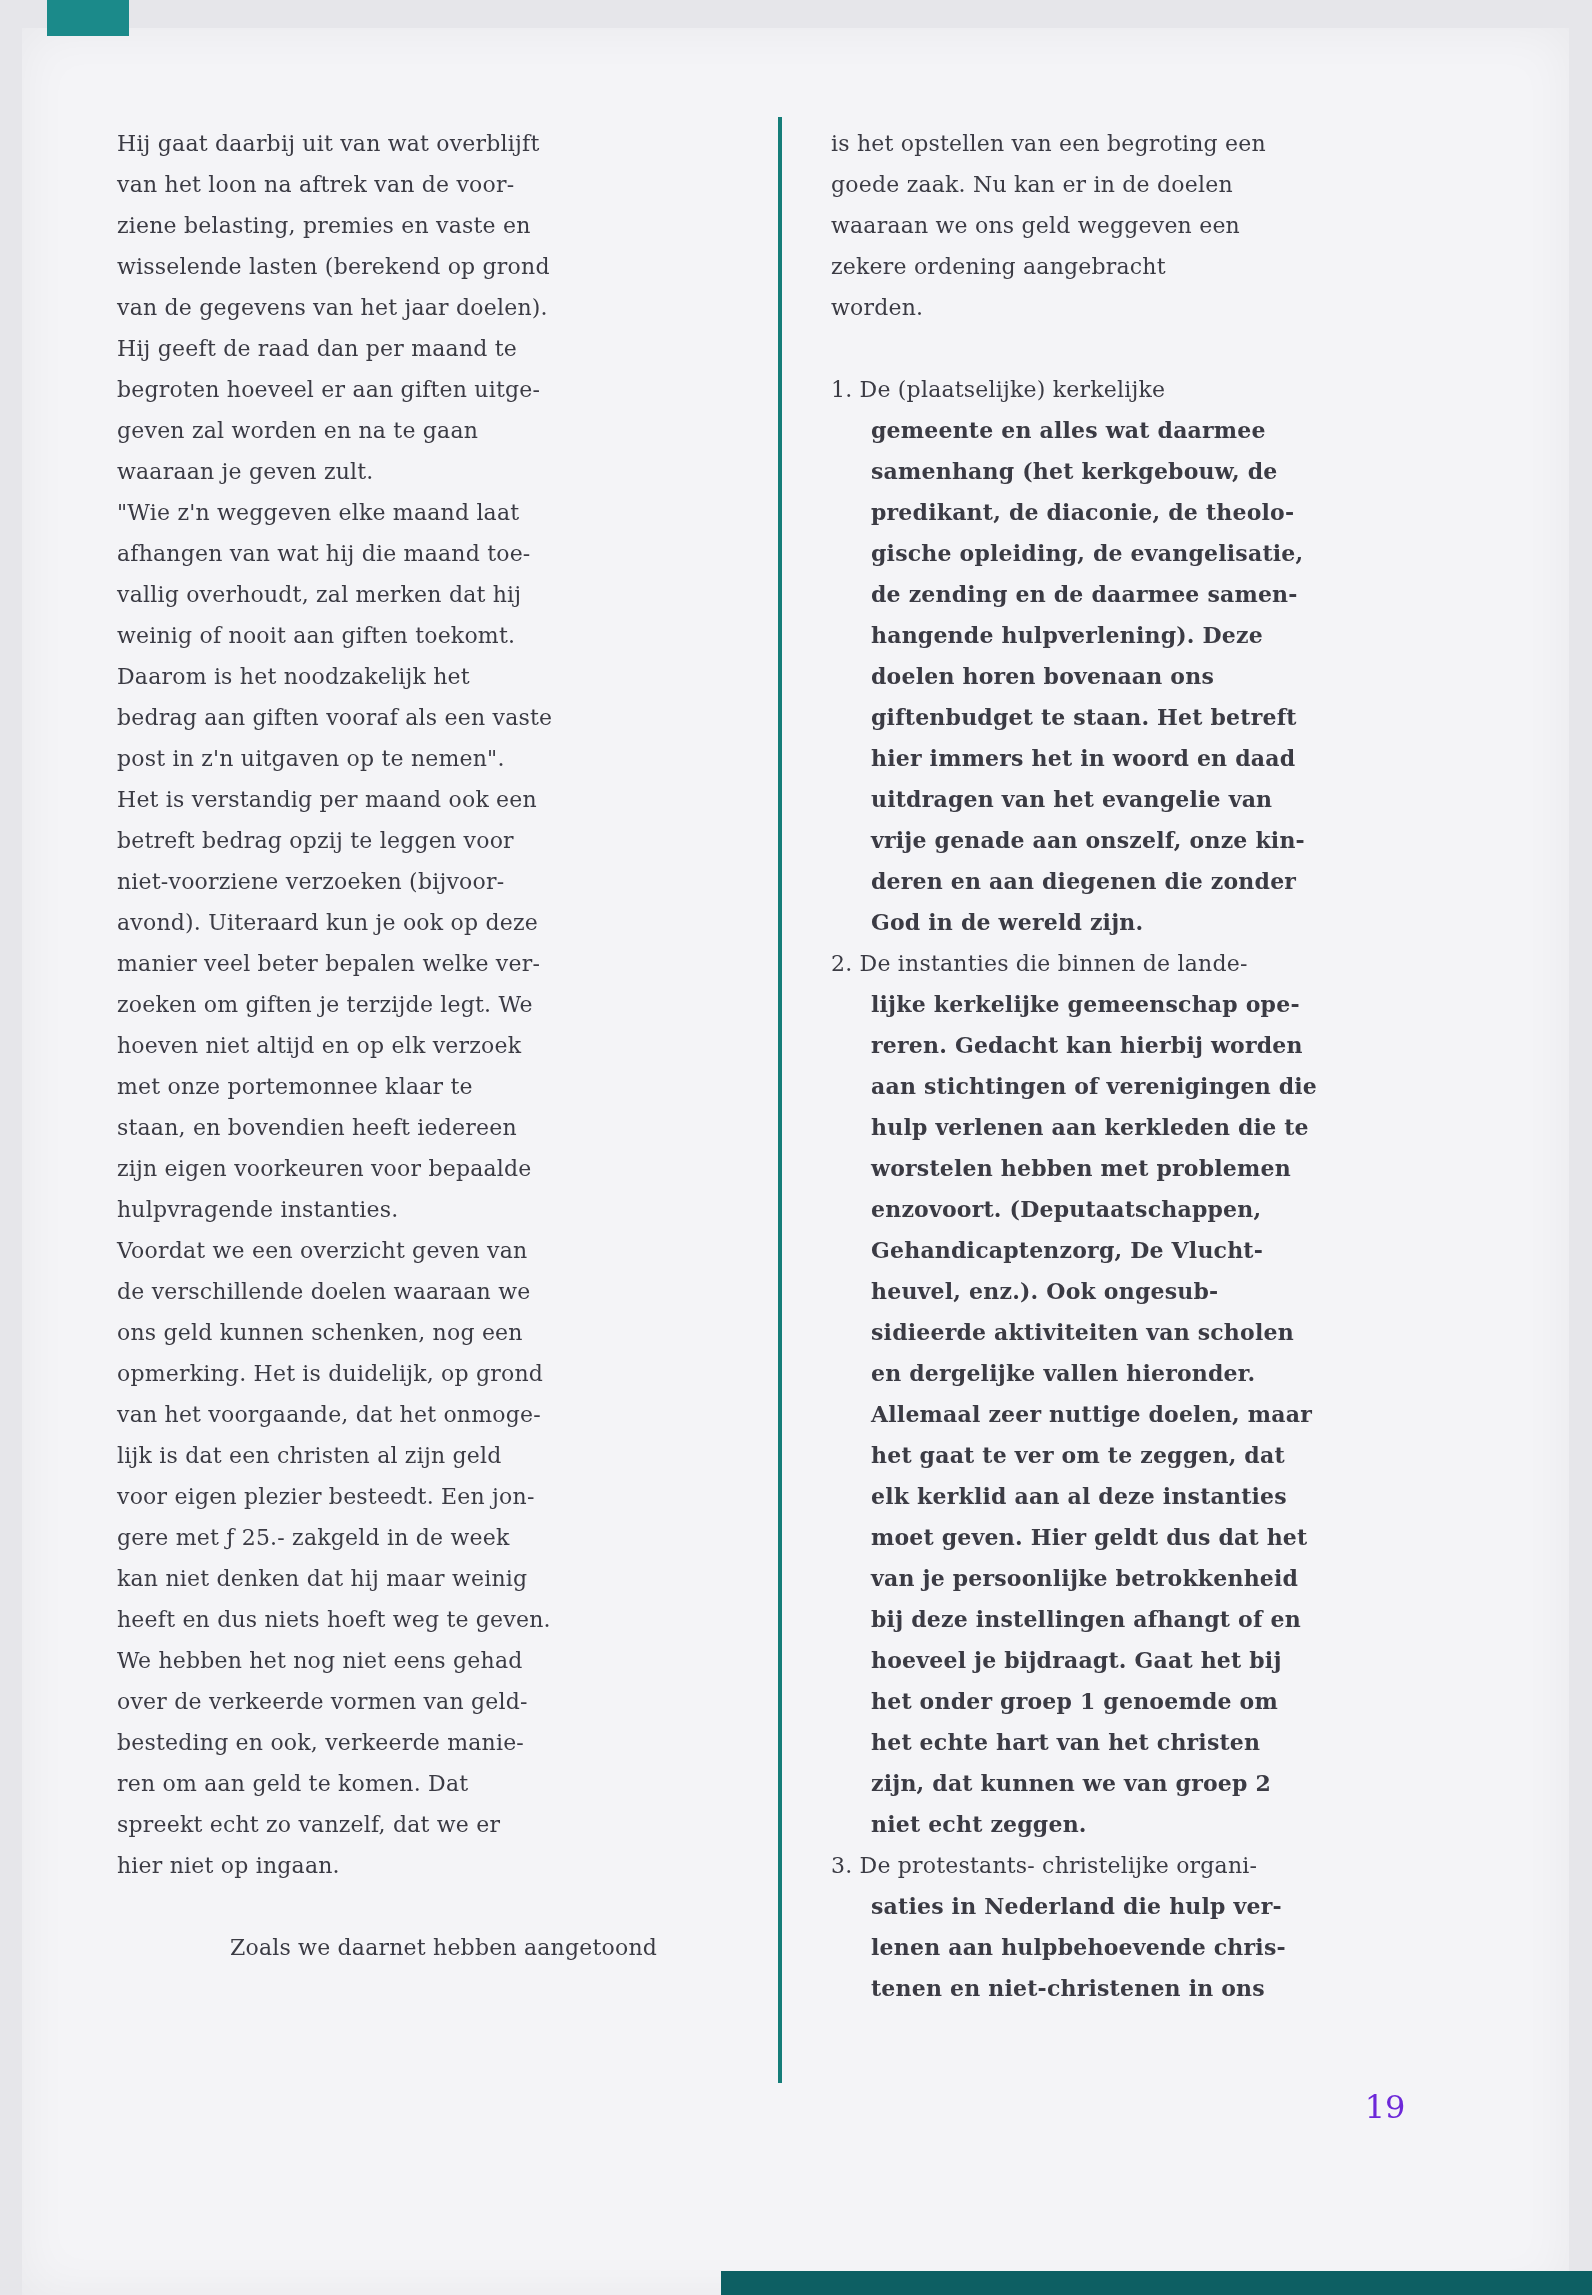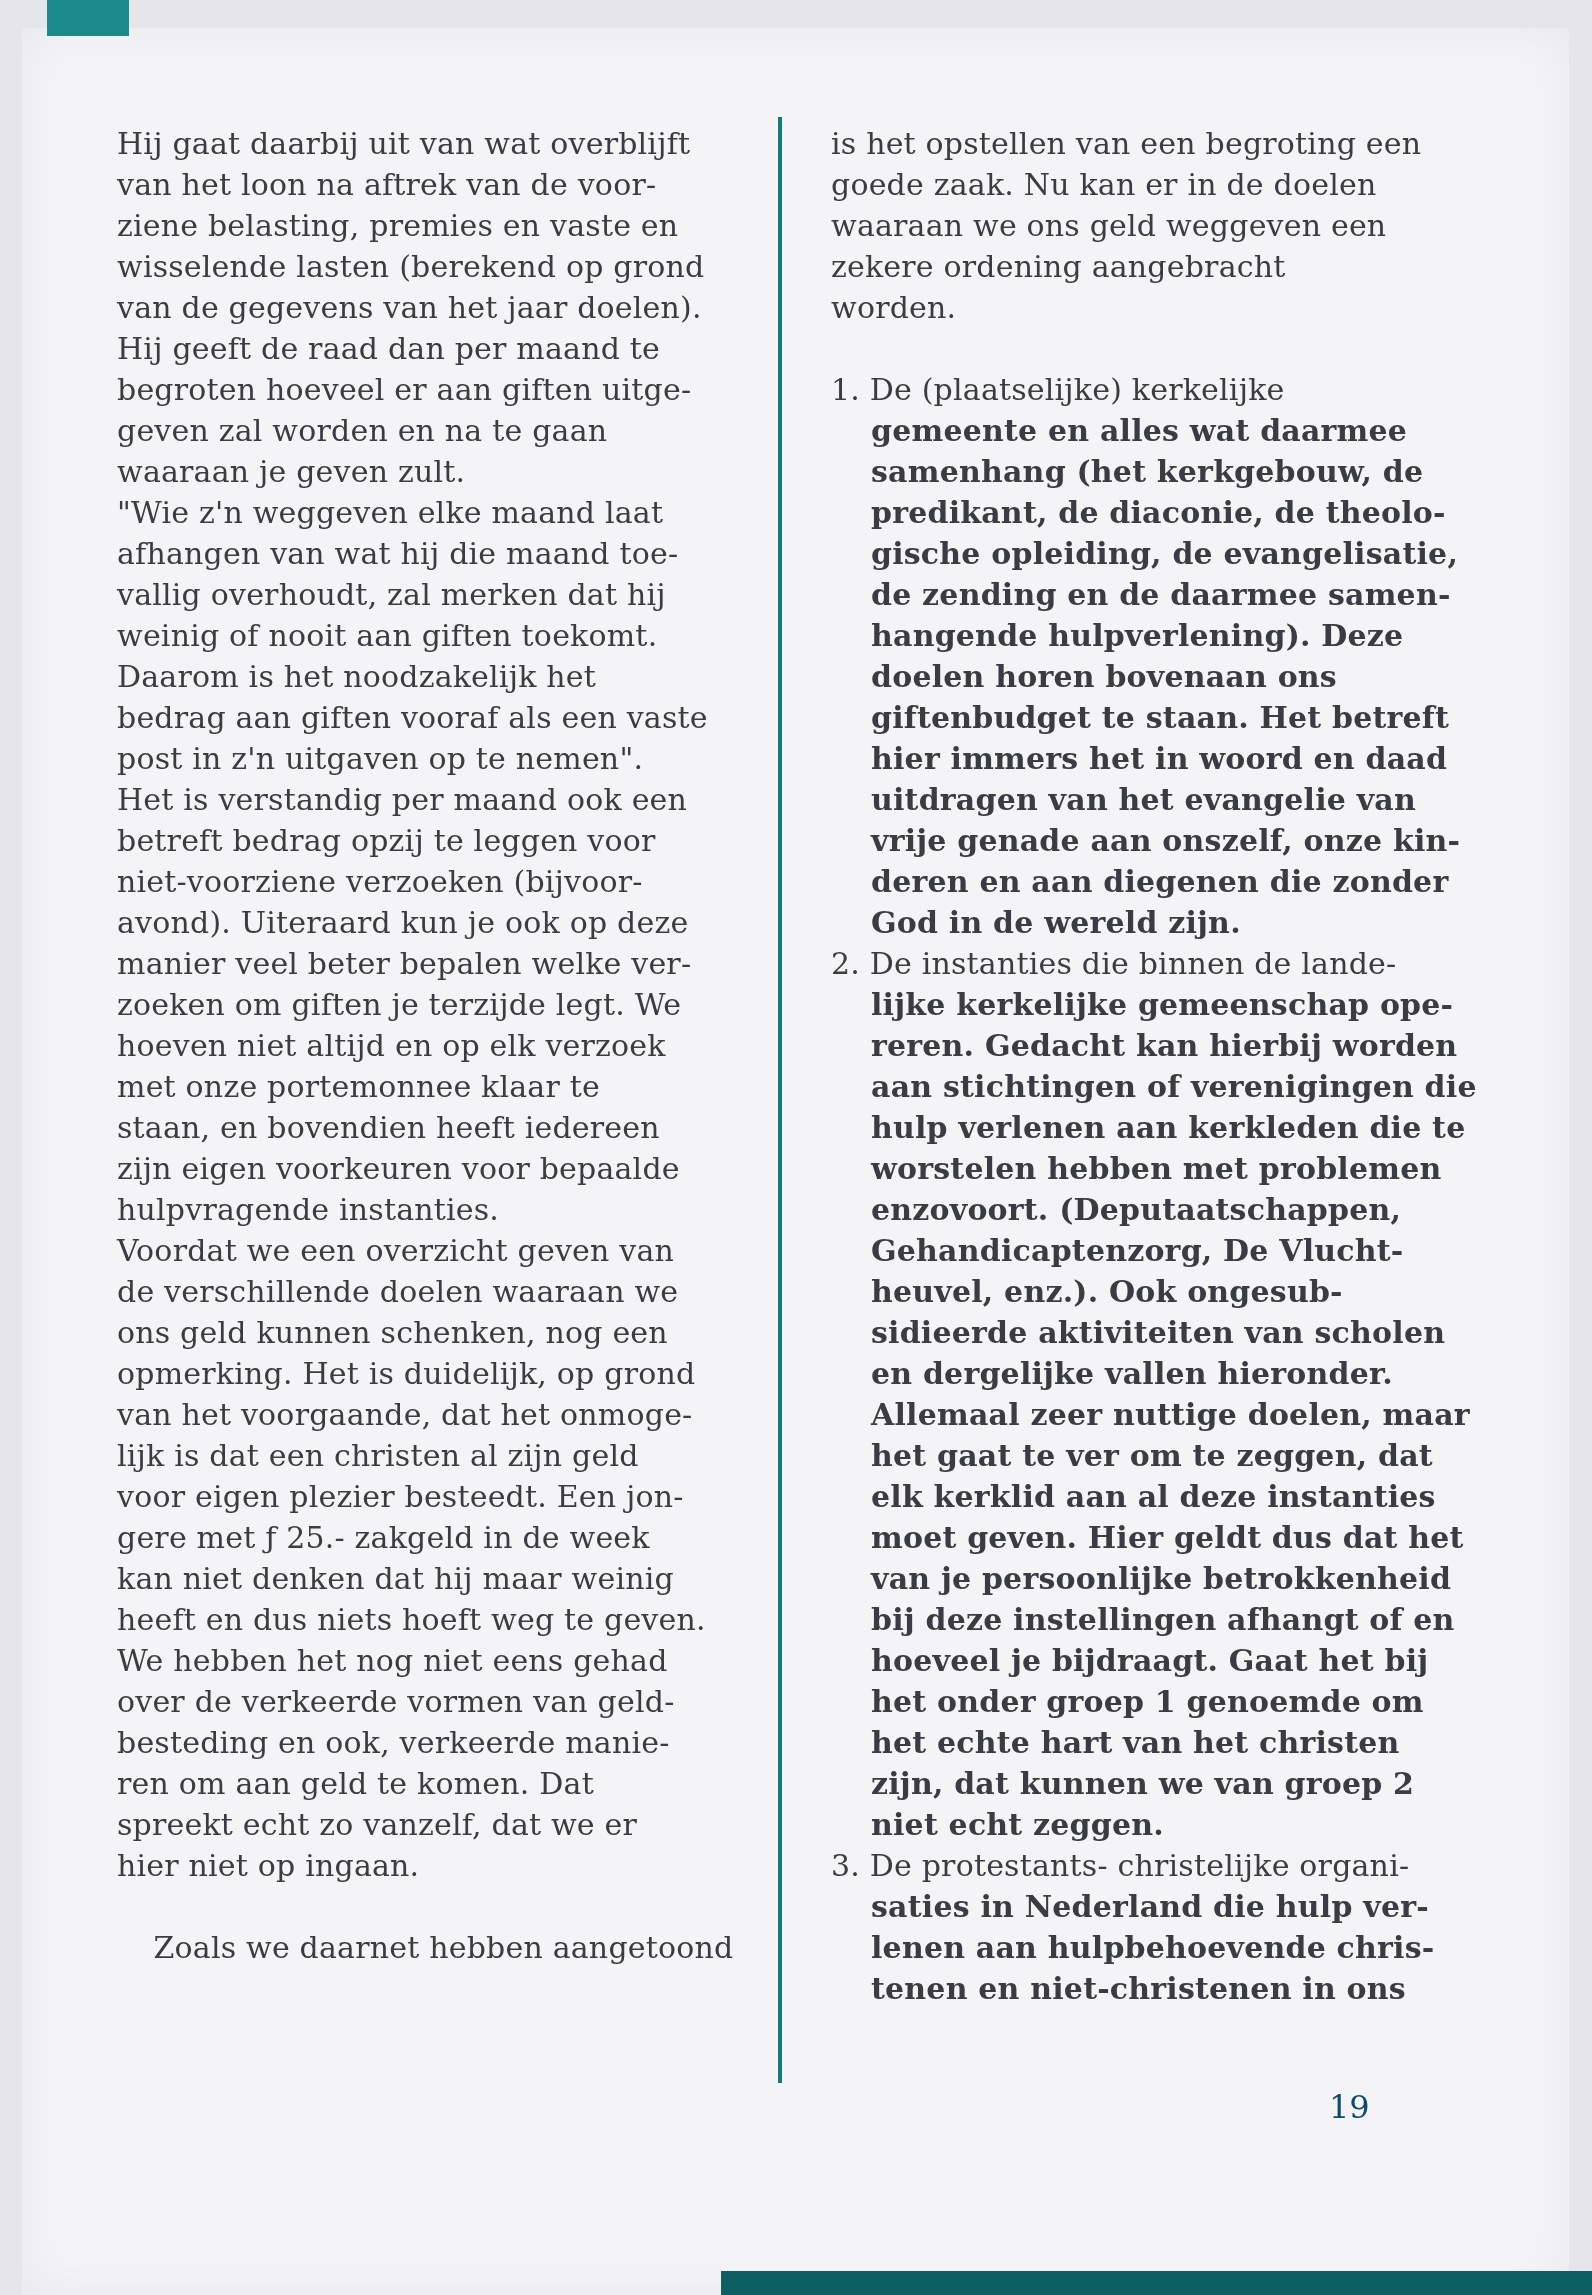--- a/index.html
+++ b/index.html
@@ -33,37 +33,37 @@
   .divider {
     position: absolute;
     left: 778px; top: 117px;
     width: 3.5px; height: 1966px;
     background: var(--teal, #157d79);
   }
   .col {
     position: absolute;
     top: 123px;
     width: 627px;
-    font-size: 30px;
+    font-size: 22px;
     line-height: 41px;
     color: #3b3b44;
     letter-spacing: 0.2px;
   }
   .col-left  { left: 117px; }
   .col-right { left: 831px; }
   .line { white-space: nowrap; }
   .indent-1 { padding-left: 40px; font-weight: bold; }
   .indent-2 { padding-left: 26px; text-align: center; }
   .page-number {
     position: absolute;
     left: 1329px; top: 2088px;
     width: 112px;
-    text-align: left;
+    text-align: center;
     font-size: 32px;
-    color: #0c4a6e;
+    color: #6d28d9;
   }
 </style>
 </head>
 <body>
 
 <div class="canvas">
   <div class="paper"></div>
   <div class="corner-mark"></div>
   <div class="col col-left">
       <div class="line">Hij gaat daarbij uit van wat overblijft</div>

